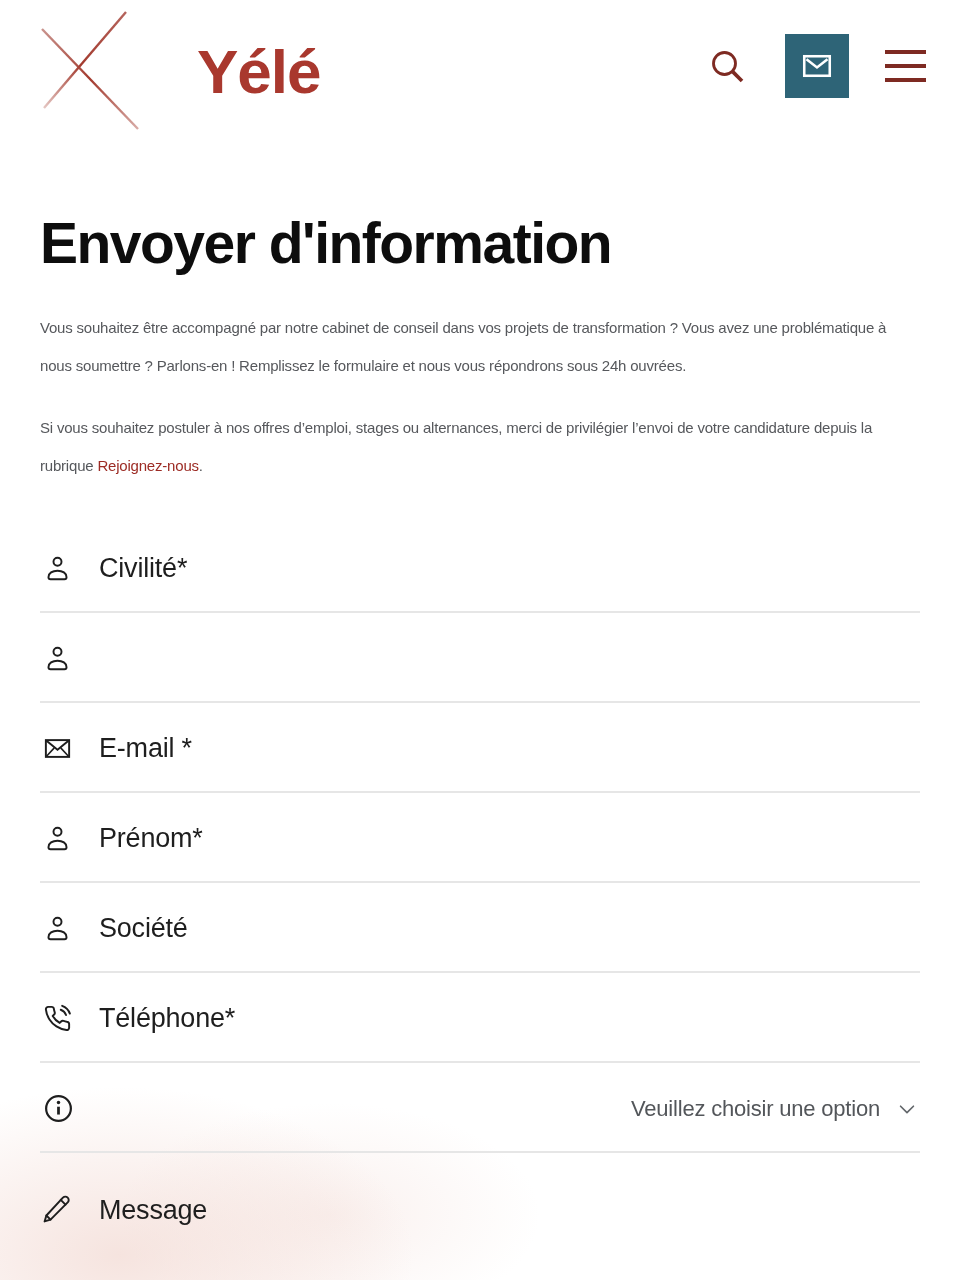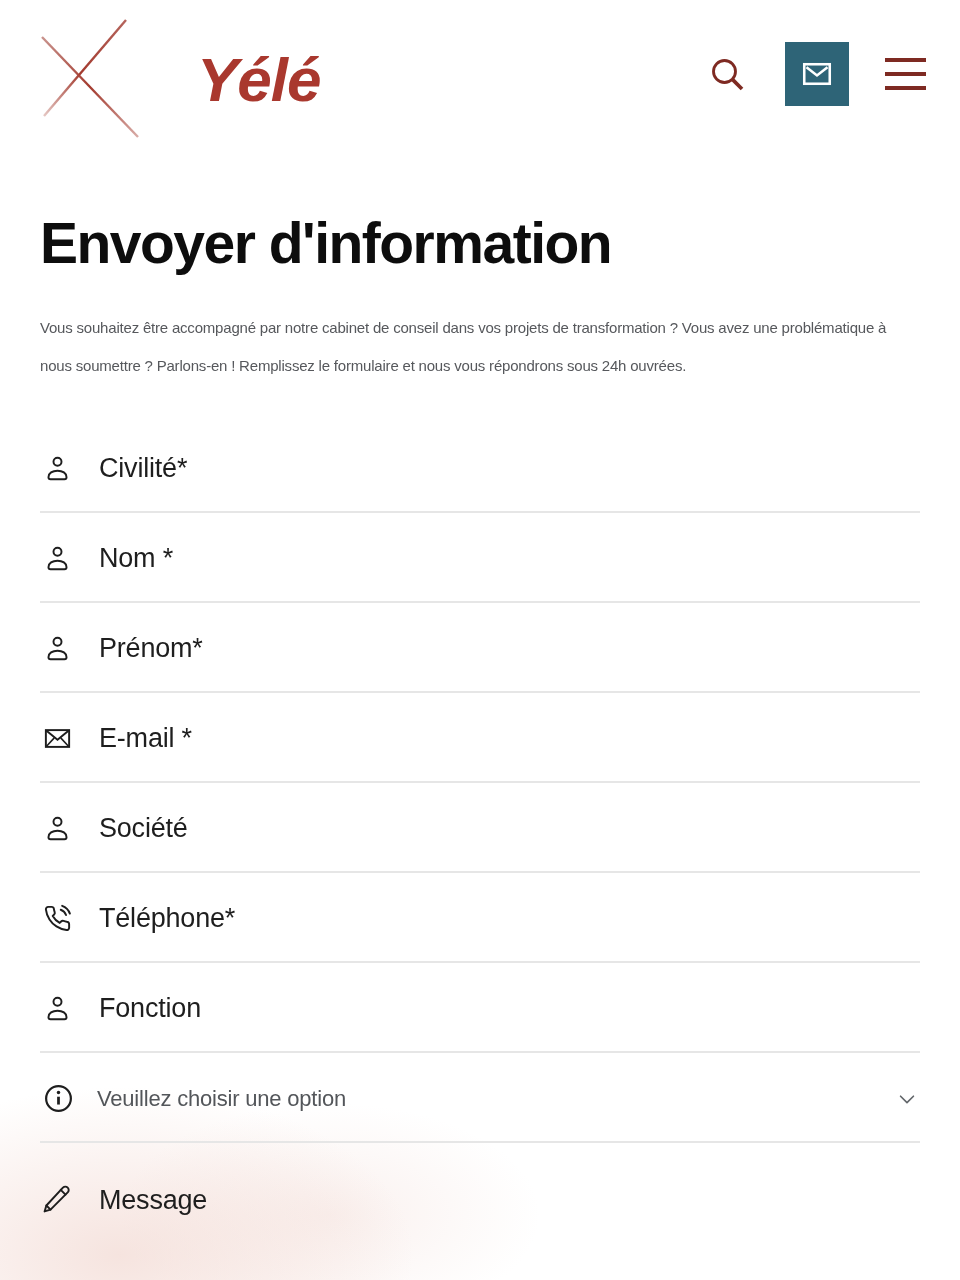--- a/index.html
+++ b/index.html
@@ -8,21 +8,21 @@
     width:960px; min-height:1280px; margin:0 auto;
     font-family:"Liberation Sans", sans-serif;
     position:relative; overflow-x:hidden;
     background:
       radial-gradient(ellipse 420px 240px at 120px 1255px, rgba(238,205,196,0.55), rgba(238,205,196,0) 70%),
       radial-gradient(ellipse 300px 160px at 330px 1215px, rgba(240,214,207,0.35), rgba(240,214,207,0) 70%),
       #ffffff;
   }
 
   
-  .header { display:flex; align-items:flex-start; justify-content:space-between; padding:12px 34px 0 38px; height:140px;font-style:italic; }
+  .header { display:flex; align-items:flex-start; justify-content:space-between; padding:4px 34px 0 38px; height:140px; }
   .logo { display:flex; align-items:center; text-decoration:none; margin-top:2px; }
   .logo svg { display:block; }
   .logo-text { color:#a9382e; font-size:62px; font-weight:600; letter-spacing:-1px; margin-left:-56px; margin-top:6px; }
   .header-actions { display:flex; align-items:center; gap:36px; margin-top:30px; }
   .search-btn { background:none; border:none; cursor:pointer; width:44px; height:44px; display:flex; align-items:center; justify-content:center; }
   .mail-btn { width:64px; height:64px; background:#2e6477; border:none; cursor:pointer; display:flex; align-items:center; justify-content:center; }
   .burger-btn { background:none; border:none; cursor:pointer; display:flex; flex-direction:column; gap:10px; padding:4px 0; }
   .burger-btn span { display:block; width:41px; height:4px; background:#7e2a22; }
 
   
@@ -38,21 +38,21 @@
   
   .form-grid { display:grid; grid-template-columns:1fr; column-gap:24px; margin-top:38px; }
   .field {
     display:flex; align-items:center; gap:26px;
     border-bottom:2px solid #e6e6e6; padding:26px 2px 22px 2px; height:90px;
   }
   .field svg { flex:0 0 auto; }
   .field input { border:none; outline:none; background:transparent; font-family:"Liberation Sans",sans-serif;
     font-size:27px; color:#1e1e1e; width:100%; letter-spacing:-0.2px; }
   .field input::placeholder { color:#1e1e1e; opacity:1; }
-  .field.select-field { gap:22px; cursor:pointer; }
+  .field.select-field { gap:16px; cursor:pointer;text-align:right; }
   .select-text { flex:1 1 auto; font-size:22px; color:#53565a; letter-spacing:-0.2px; }
   .field.message-field { grid-column:1 / -1; height:148px; align-items:flex-start; padding-top:40px; }
   .field.message-field input { padding-top:2px; }
 
   
   .consent { display:flex; align-items:flex-start; gap:26px; margin-top:28px; }
   .checkbox { flex:0 0 auto; width:23px; height:23px; border:2px solid #5f7f8c; border-radius:6px; background:#fff; cursor:pointer; margin-top:2px; }
   .consent-text { color:#5a5e62; font-size:19.5px; line-height:31px; letter-spacing:-0.2px; max-width:820px; }
 
   
@@ -106,82 +106,75 @@
     </button>
   </div>
 </div>
 
 <div class="main">
 
   <h1 class="page-title">Envoyer d'information</h1>
 
   <p class="intro">Vous souhaitez être accompagné par notre cabinet de conseil dans vos projets de transformation ? Vous avez une problématique à nous soumettre ? Parlons-en ! Remplissez le formulaire et nous vous répondrons sous 24h ouvrées.</p>
 
+  <p class="intro"><span>Si vous souhaitez postuler à nos offres d’emploi, stages ou alternances, merci de privilégier l’envoi de votre candidature depuis la rubrique </span><a href="#">Rejoignez-nous</a><span>.</span></p>
 
   
   <div class="form-grid">
 
     <div class="field">
       <svg width="31" height="31" viewBox="0 0 24 24" fill="none" stroke="#1e1e1e" stroke-width="1.5" stroke-linejoin="round">
         <circle cx="12" cy="6.8" r="3.1"></circle>
         <path d="M6.6 20.3c-.9 0-1.6-.7-1.6-1.6 0-3.1 3.1-5 7-5s7 1.9 7 5c0 .9-.7 1.6-1.6 1.6z"></path>
       </svg>
       <input type="text" placeholder="Civilité*" style="">
     </div>
 
     <div class="field">
       <svg width="31" height="31" viewBox="0 0 24 24" fill="none" stroke="#1e1e1e" stroke-width="1.5" stroke-linejoin="round">
         <circle cx="12" cy="6.8" r="3.1"></circle>
         <path d="M6.6 20.3c-.9 0-1.6-.7-1.6-1.6 0-3.1 3.1-5 7-5s7 1.9 7 5c0 .9-.7 1.6-1.6 1.6z"></path>
       </svg>
-      <input type="text" placeholder="Nom *" style="">
-    </div>
-
-    <div class="field">
-      <svg width="31" height="31" viewBox="0 0 24 24" fill="none" stroke="#1e1e1e" stroke-width="1.5" stroke-linejoin="round">
-        <circle cx="12" cy="6.8" r="3.1"></circle>
-        <path d="M6.6 20.3c-.9 0-1.6-.7-1.6-1.6 0-3.1 3.1-5 7-5s7 1.9 7 5c0 .9-.7 1.6-1.6 1.6z"></path>
-      </svg>
-      <input type="text" placeholder="Prénom*" style="">
     </div>
 
     <div class="field">
       <svg width="31" height="31" viewBox="0 0 24 24" fill="none" stroke="#1e1e1e" stroke-width="1.5">
         <rect x="3" y="5.5" width="18" height="13"></rect>
         <polyline points="3.5,6 12,13 20.5,6"></polyline>
         <polyline points="3.5,18 9.5,11.5" stroke-width="1.2"></polyline>
         <polyline points="20.5,18 14.5,11.5" stroke-width="1.2"></polyline>
       </svg>
       <input type="text" placeholder="E-mail *" style="">
     </div>
 
     <div class="field">
       <svg width="31" height="31" viewBox="0 0 24 24" fill="none" stroke="#1e1e1e" stroke-width="1.5" stroke-linejoin="round">
         <circle cx="12" cy="6.8" r="3.1"></circle>
         <path d="M6.6 20.3c-.9 0-1.6-.7-1.6-1.6 0-3.1 3.1-5 7-5s7 1.9 7 5c0 .9-.7 1.6-1.6 1.6z"></path>
       </svg>
+      <input type="text" placeholder="Prénom*" style="">
+    </div>
+
+    <div class="field">
+      <svg width="31" height="31" viewBox="0 0 24 24" fill="none" stroke="#1e1e1e" stroke-width="1.5" stroke-linejoin="round">
+        <circle cx="12" cy="6.8" r="3.1"></circle>
+        <path d="M6.6 20.3c-.9 0-1.6-.7-1.6-1.6 0-3.1 3.1-5 7-5s7 1.9 7 5c0 .9-.7 1.6-1.6 1.6z"></path>
+      </svg>
       <input type="text" placeholder="Société" style="">
     </div>
 
     <div class="field">
       <svg width="31" height="31" viewBox="0 0 24 24" fill="none" stroke="#1e1e1e" stroke-width="1.5" stroke-linecap="round" stroke-linejoin="round">
         <path d="M21 16.5v2.6a1.8 1.8 0 0 1-2 1.8 18 18 0 0 1-7.8-2.8 17.6 17.6 0 0 1-5.4-5.4A18 18 0 0 1 3 4.9 1.8 1.8 0 0 1 4.8 3h2.6a1.8 1.8 0 0 1 1.8 1.55c.11.84.32 1.66.61 2.45a1.8 1.8 0 0 1-.4 1.9L8.3 10a14.4 14.4 0 0 0 5.4 5.4l1.1-1.1a1.8 1.8 0 0 1 1.9-.4c.79.29 1.61.5 2.45.61A1.8 1.8 0 0 1 21 16.5z"></path>
         <path d="M14.5 5.2a6.5 6.5 0 0 1 4.1 4.1"></path>
         <path d="M15.6 2.2a9.8 9.8 0 0 1 6 6"></path>
       </svg>
       <input type="text" placeholder="Téléphone*" style="">
     </div>
 
-    <div class="field">
-      <svg width="31" height="31" viewBox="0 0 24 24" fill="none" stroke="#1e1e1e" stroke-width="1.5" stroke-linejoin="round">
-        <circle cx="12" cy="6.8" r="3.1"></circle>
-        <path d="M6.6 20.3c-.9 0-1.6-.7-1.6-1.6 0-3.1 3.1-5 7-5s7 1.9 7 5c0 .9-.7 1.6-1.6 1.6z"></path>
-      </svg>
-      <input type="text" placeholder="Fonction" style="">
-    </div>
 
     <div class="field select-field">
       <svg width="33" height="33" viewBox="0 0 24 24" fill="none" stroke="#1e1e1e" stroke-width="1.6">
         <circle cx="12" cy="12" r="9"></circle>
         <line x1="12" y1="10.7" x2="12" y2="16.4" stroke-width="2"></line>
         <circle cx="12" cy="7.6" r="1.25" fill="#1e1e1e" stroke="none"></circle>
       </svg>
       <span class="select-text">Veuillez choisir une option</span>
       <svg width="22" height="22" viewBox="0 0 24 24" fill="none" stroke="#62666a" stroke-width="1.8" stroke-linecap="round" stroke-linejoin="round">
         <polyline points="5,9 12,16 19,9"></polyline>

